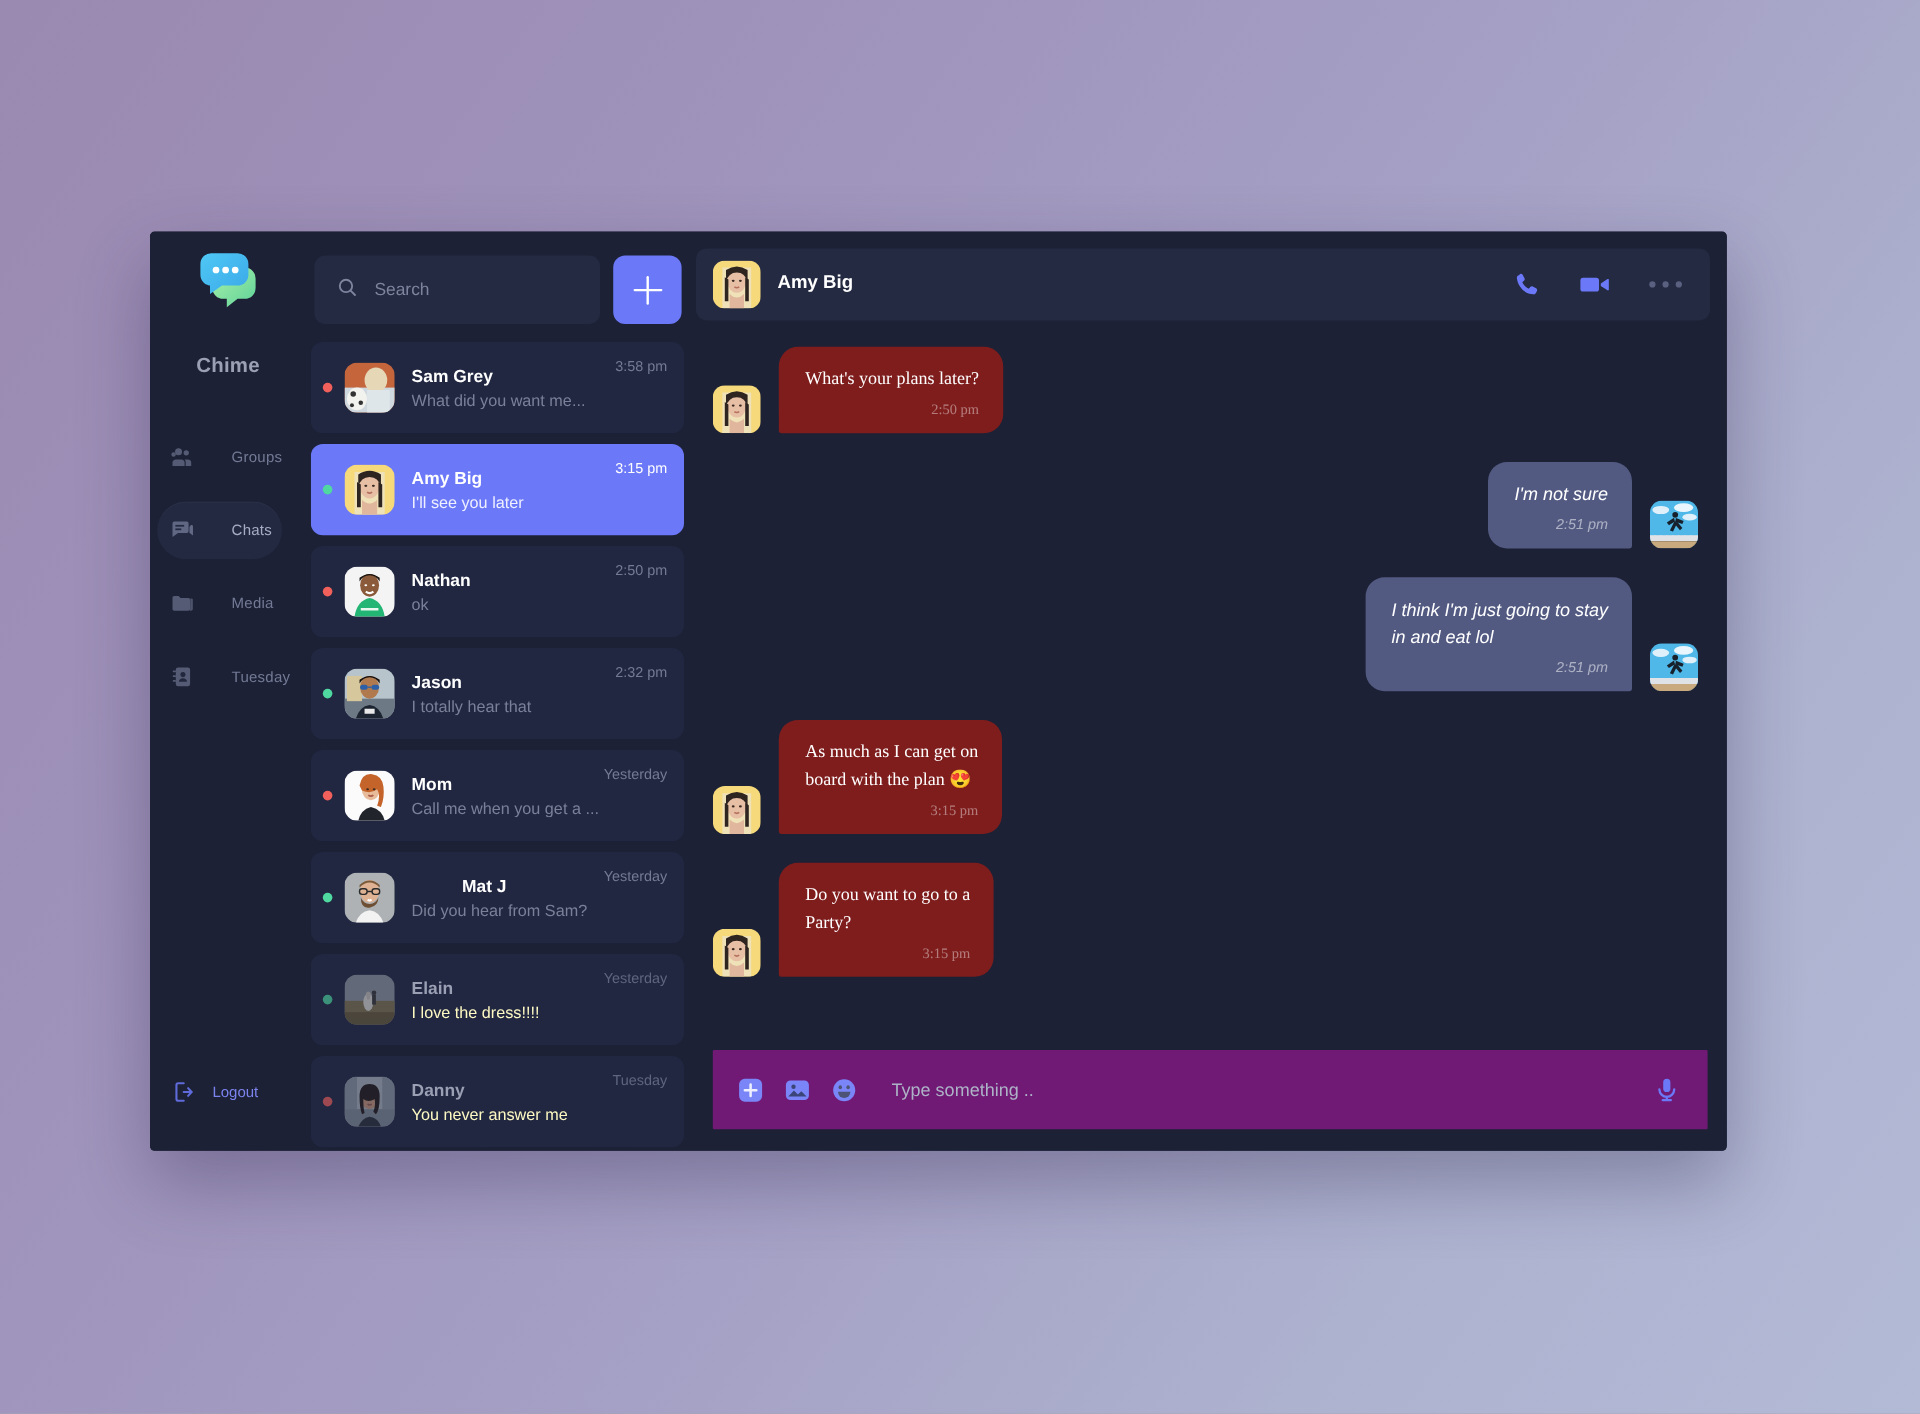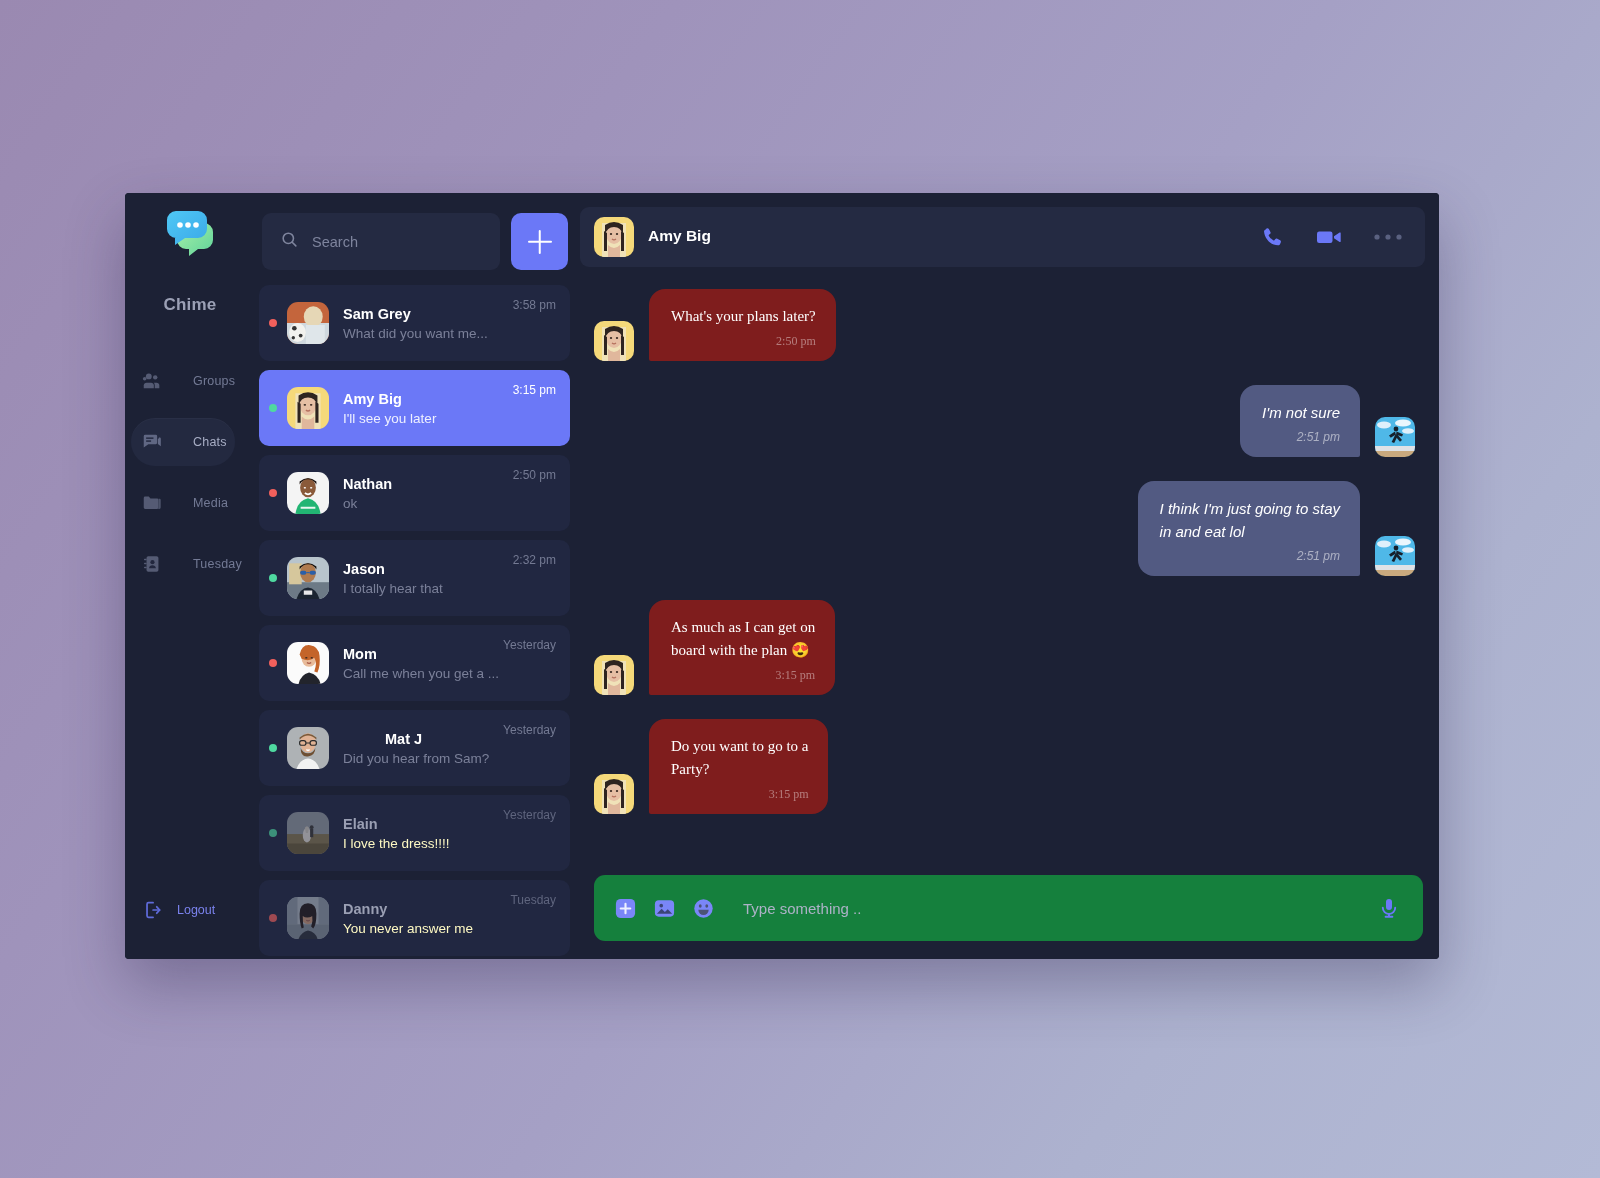--- a/index.html
+++ b/index.html
@@ -305,22 +305,22 @@
     color: rgba(255,255,255,0.42);
     margin-top: 4px;
   }
   .msg-row.outgoing .bubble-time { color: rgba(255,255,255,0.52); }
 
   
   #composer {
     height: 66px;
     flex: 0 0 66px;
     margin: 0 2px 4px 14px;
-    background: #15803d;
-    border-radius: 11px;
+    background: #701a75;
+    border-radius: 1px;
     display: flex;
     align-items: center;
     padding: 0 22px 0 20px;
     gap: 16px;
   }
   .composer-icon { cursor: pointer; display: flex; align-items: center; flex: 0 0 auto; }
   #composer-input {
     flex: 1;
     background: transparent;
     border: none;

